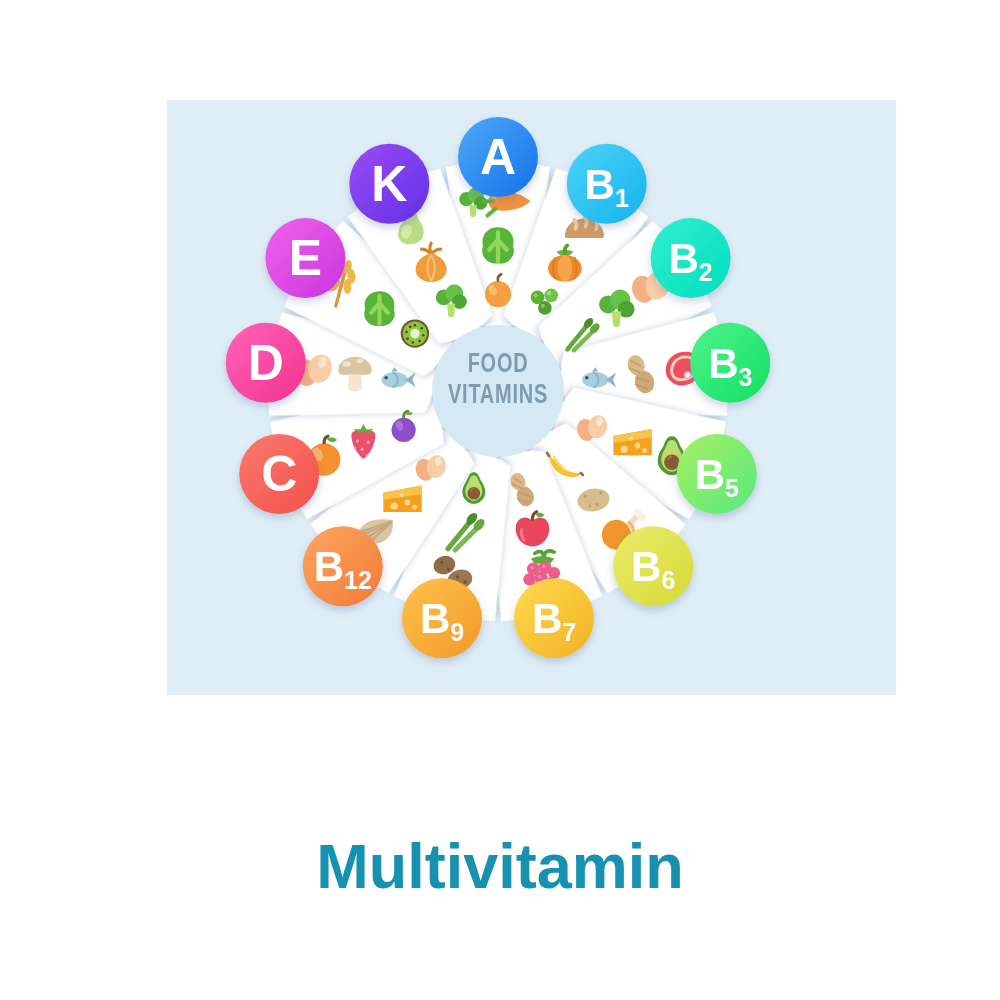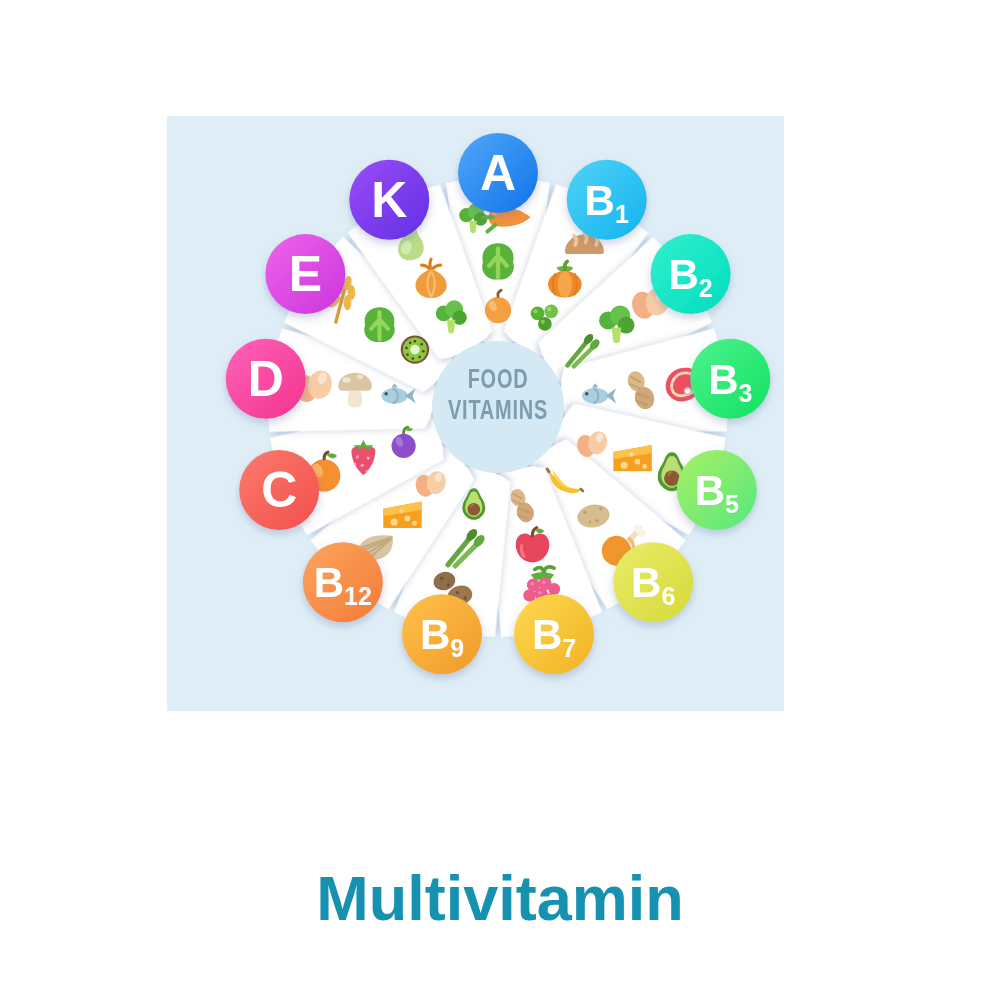--- a/index.html
+++ b/index.html
@@ -2,31 +2,30 @@
 <html><head>
 <meta charset="utf-8">
 <style>
   html,body{margin:0;padding:0;}
   body{
     width:1000px;height:1000px;position:relative;overflow:hidden;
     background:#ffffff;
     font-family:"Liberation Sans", sans-serif;
   }
   .panel{
-    position:absolute;left:167px;top:116px;width:617px;height:595px;
+    position:absolute;left:167px;top:100px;width:729px;height:595px;
     background:#dfeef6;
   }
   .wheel-svg{display:block;width:667px;height:595px;}
   .title{
     position:absolute;top:830px;left:0;width:1000px;
     text-align:center;
     font-weight:bold;font-size:63px;letter-spacing:0px;
     color:#1791b0;
     font-family:"Liberation Sans", sans-serif;
-    margin-top:32px;
   }
 </style>
 </head>
 <body style="background: rgb(255, 255, 255);">
 
 <div class="panel" style="background: rgb(223, 238, 246);">
   <svg id="wheel-svg" class="wheel-svg" viewBox="0 0 667 595" xmlns="http://www.w3.org/2000/svg">
       <defs>
         <filter id="shw" x="-30%" y="-30%" width="160%" height="160%">
           <feDropShadow dx="0" dy="3" stdDeviation="3" flood-color="#5a6aa0" flood-opacity="0.32"></feDropShadow>

